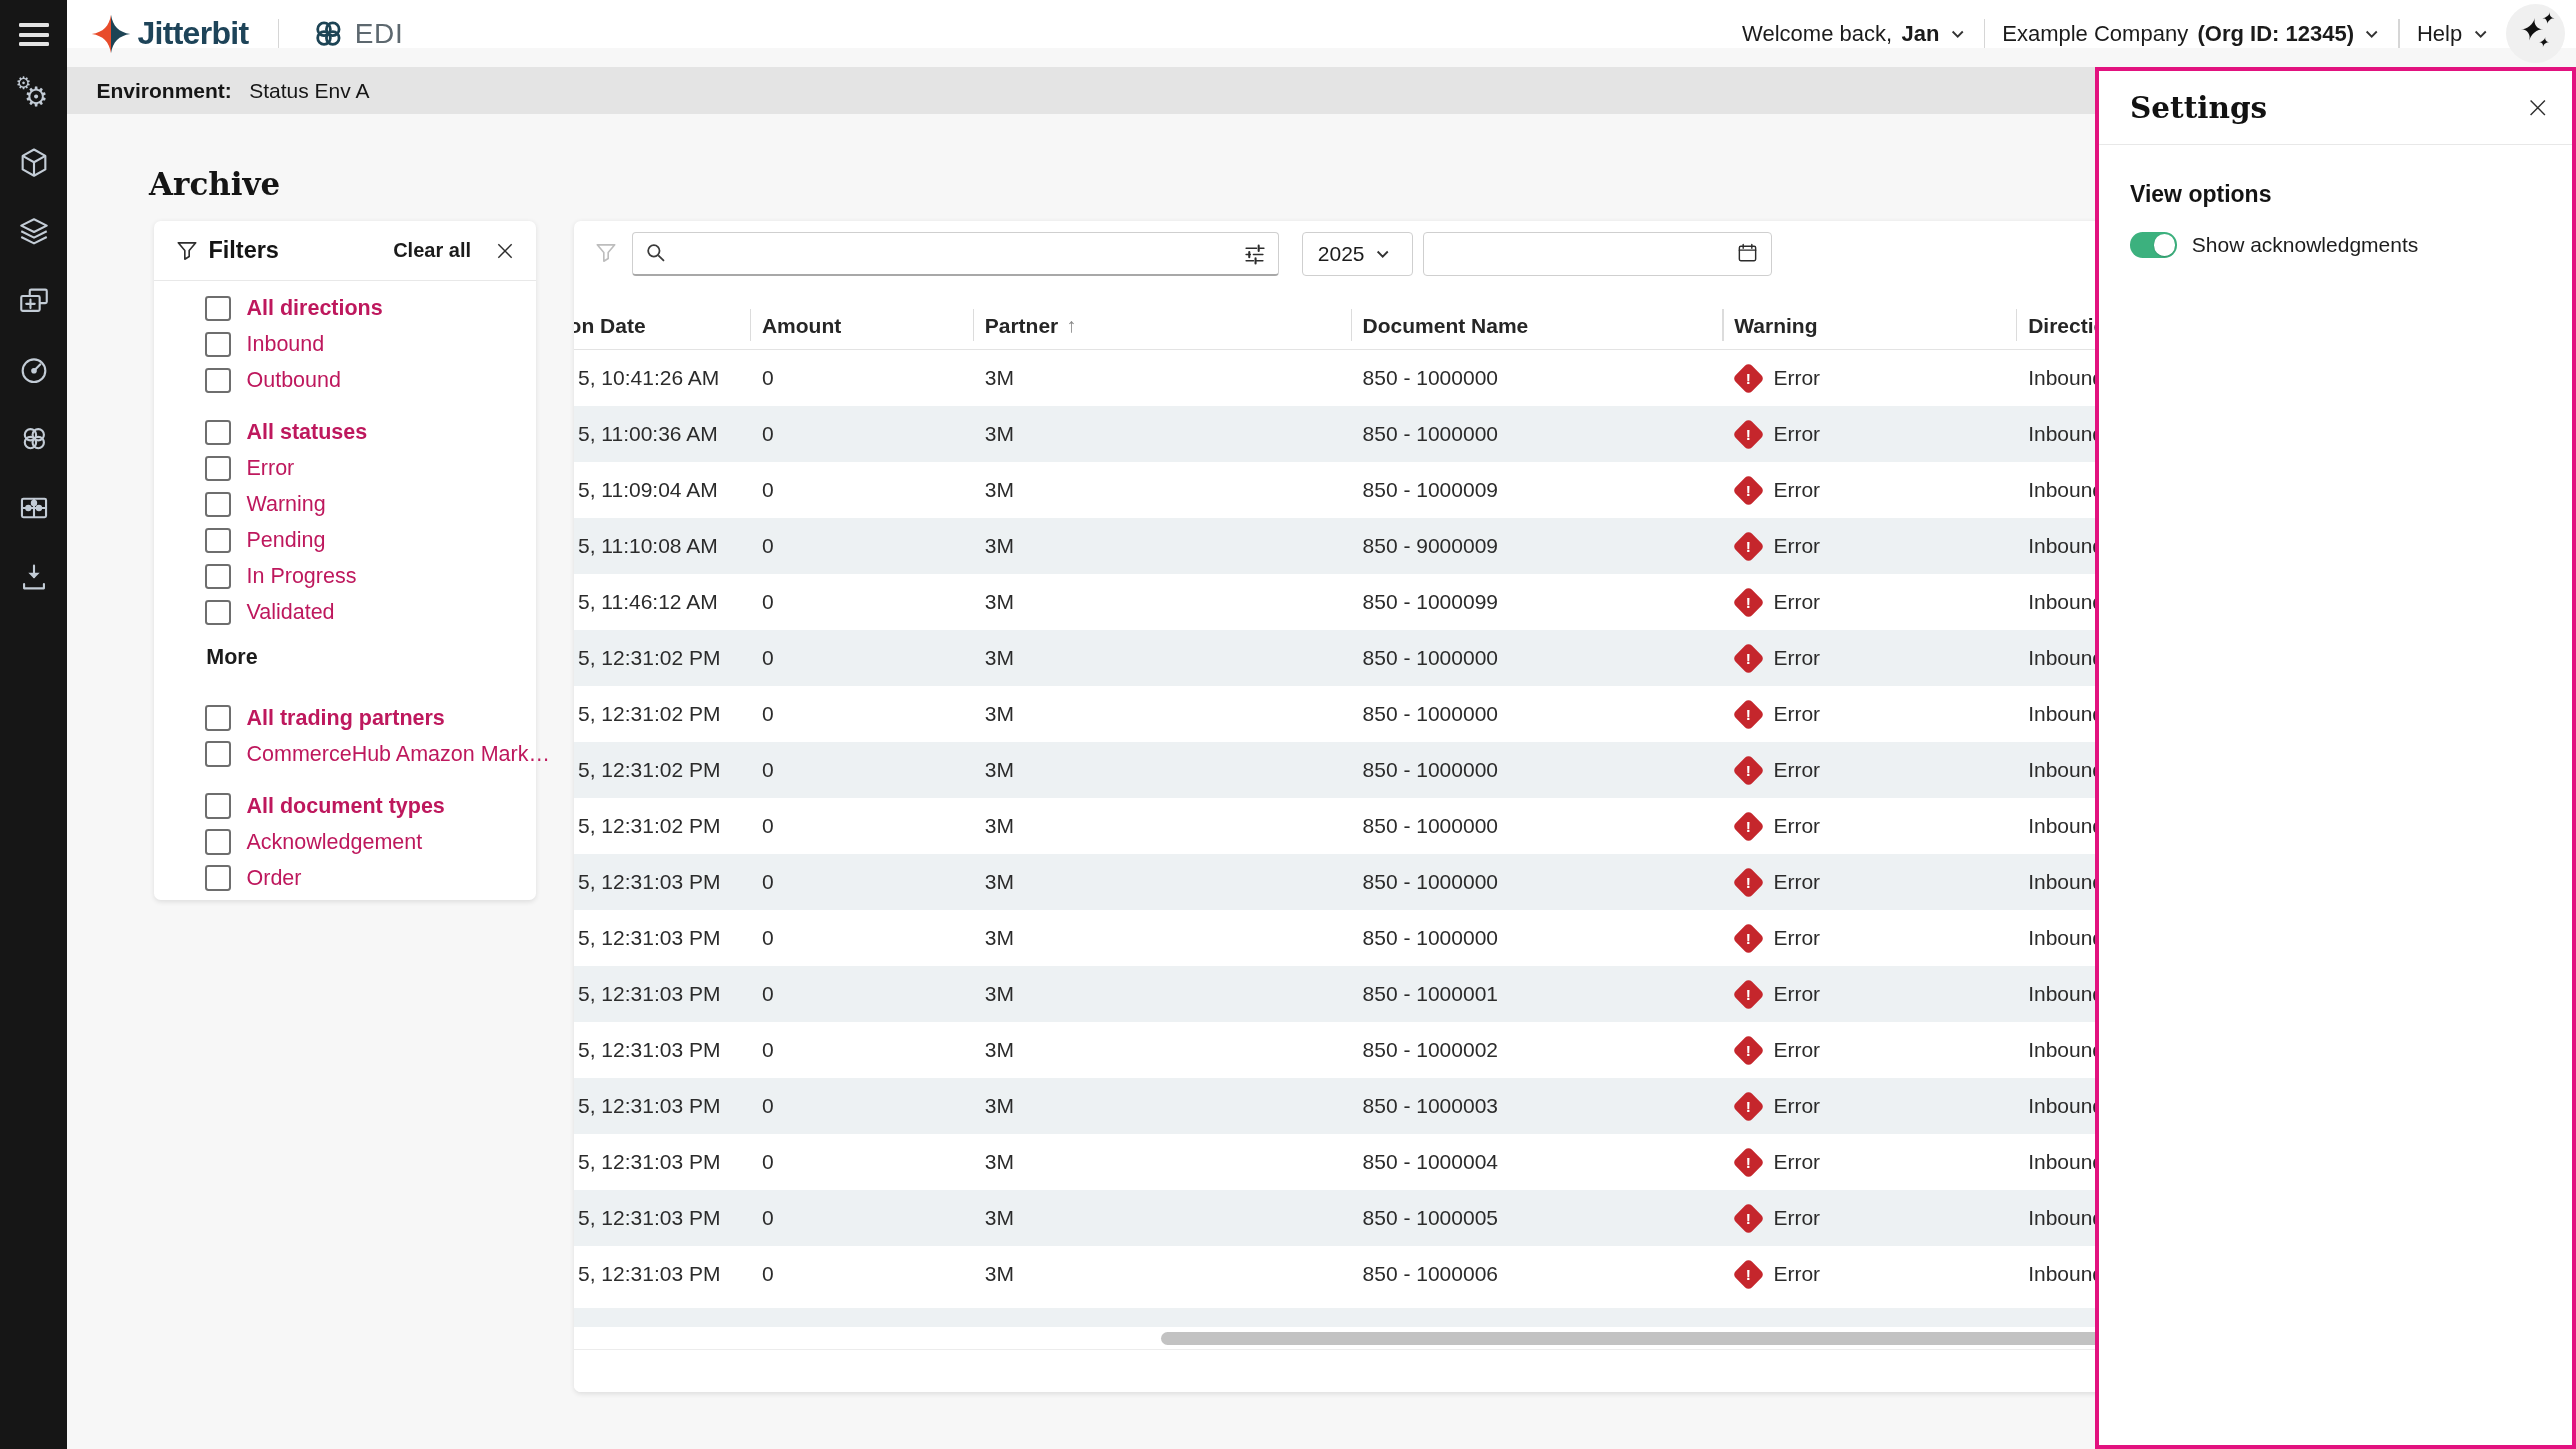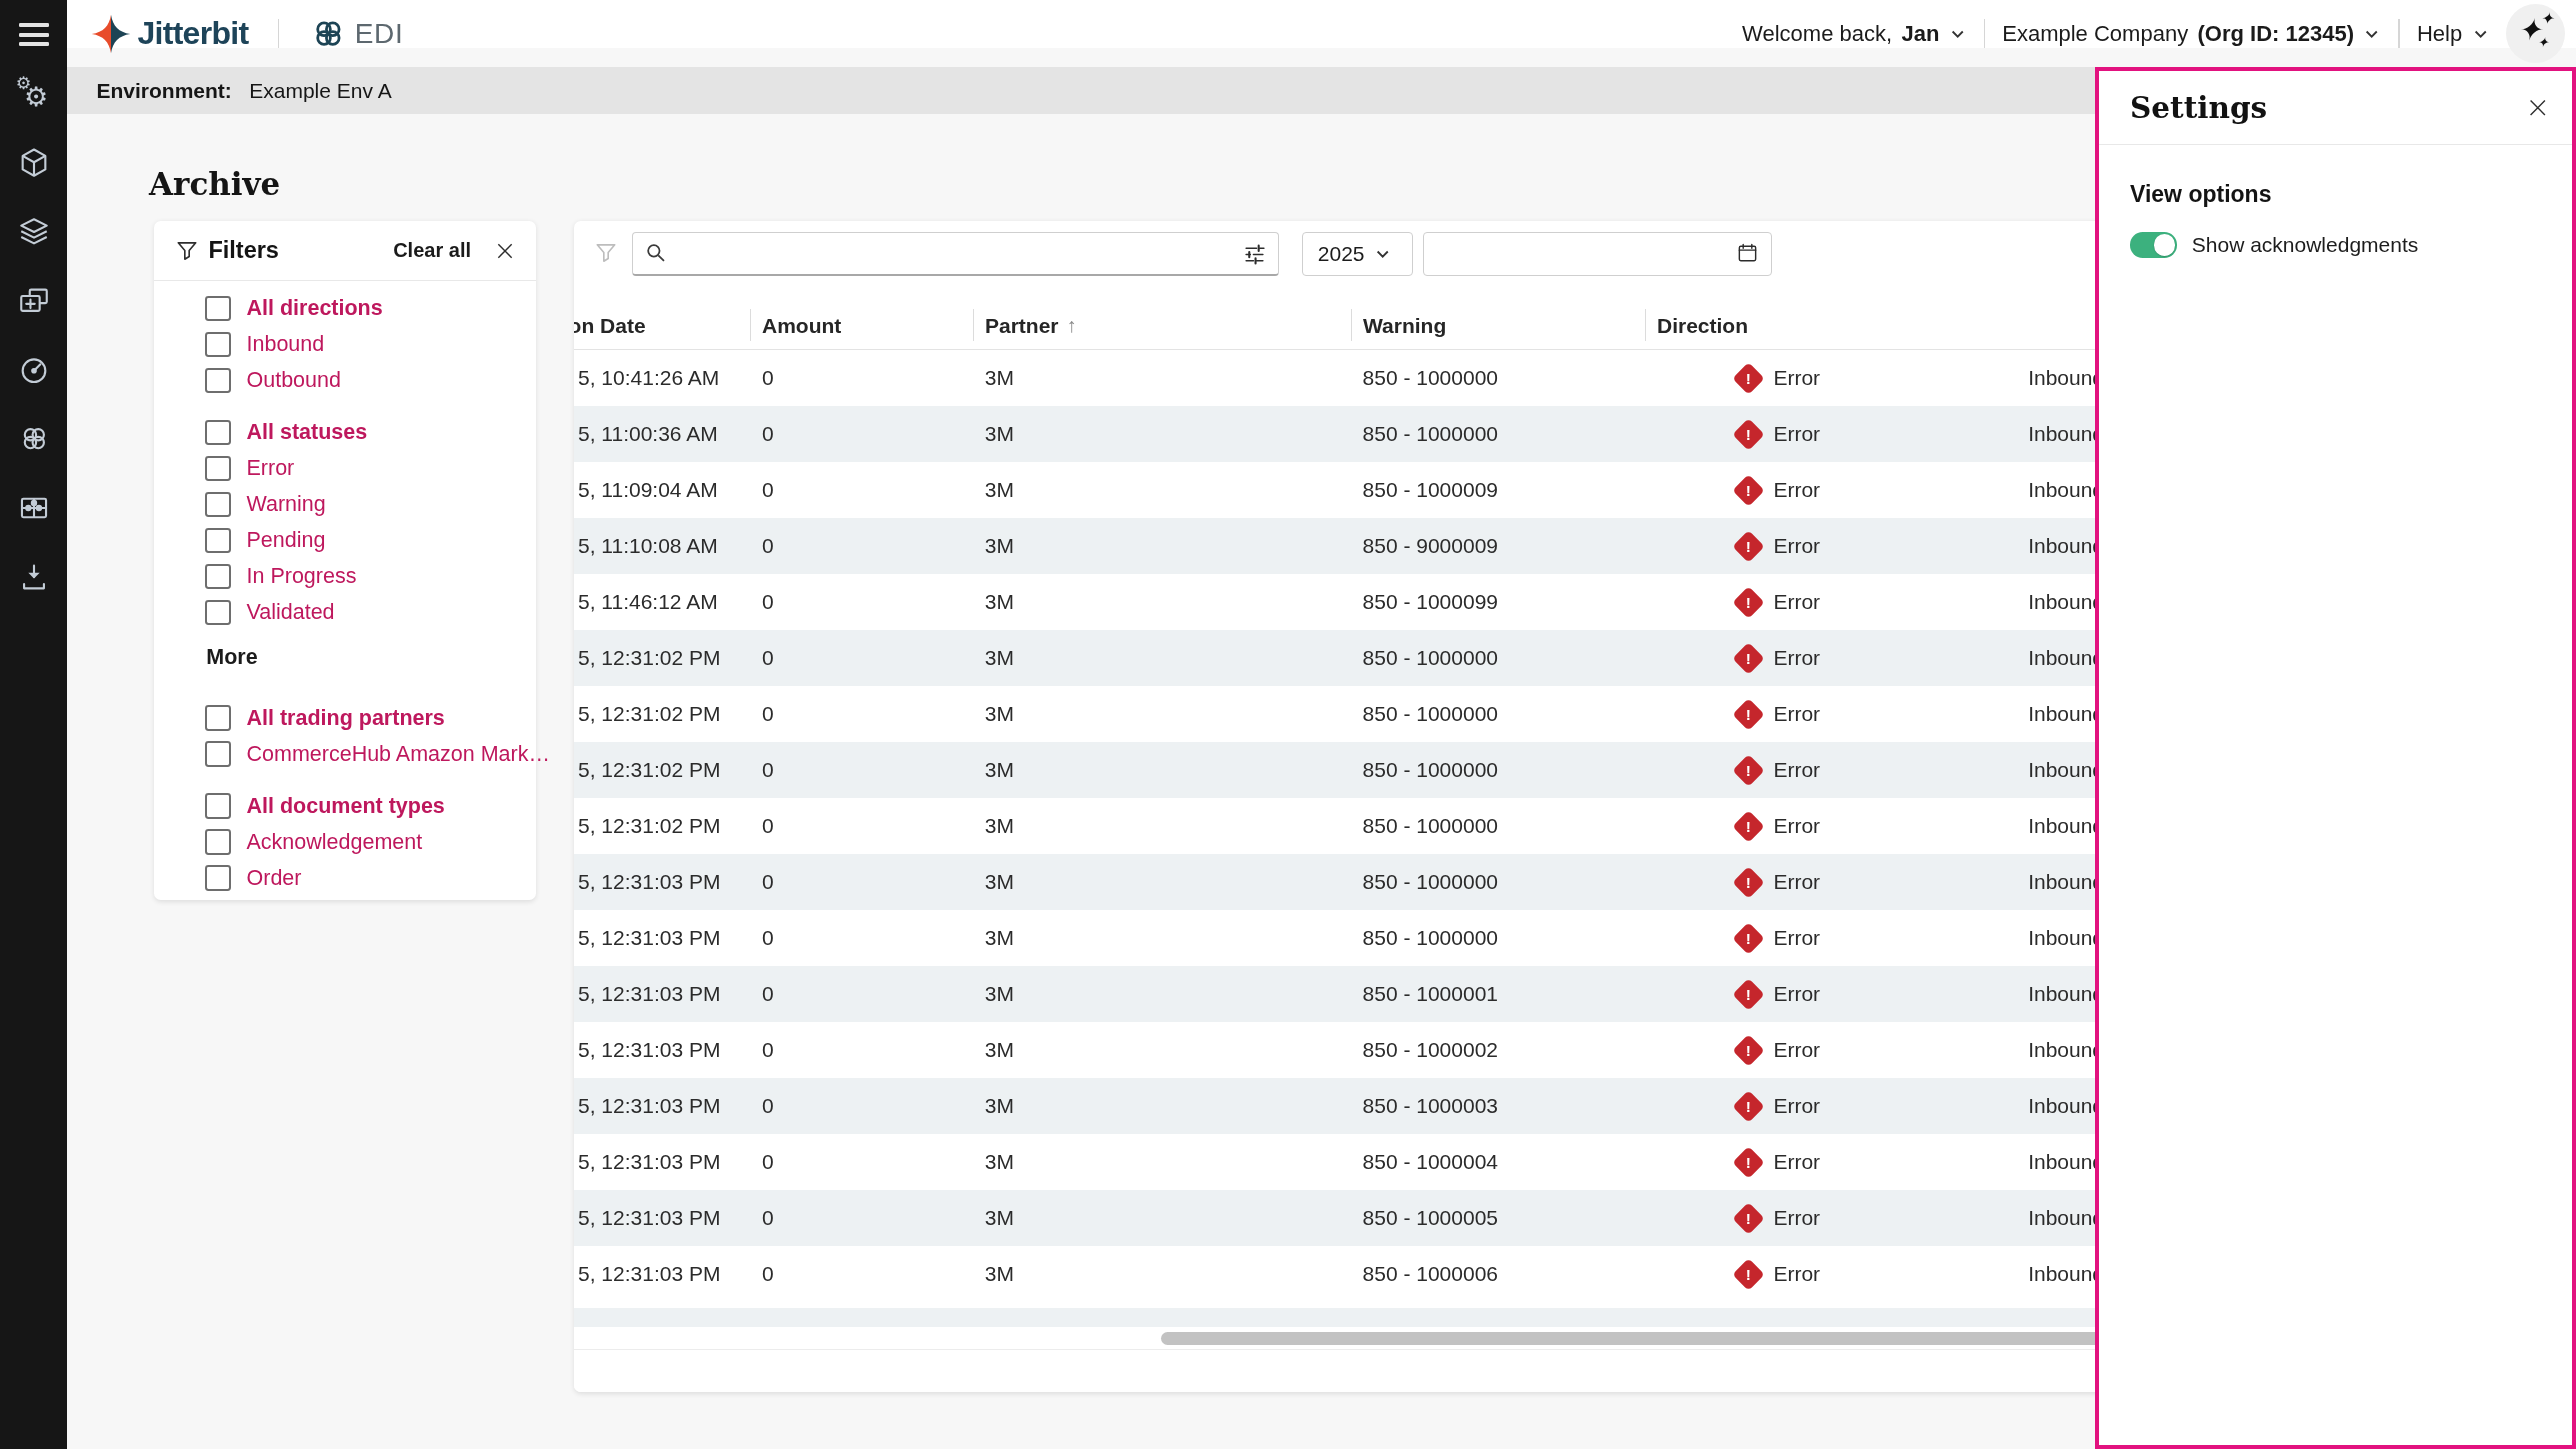--- a/index.html
+++ b/index.html
@@ -217,21 +217,21 @@
       <span class="ai-btn">
         <i class="sp1">✦</i>
         <i class="sp2">✦</i>
         <i class="sp3">✦</i>
       </span>
     </div>
   </header>
 
   <div class="env-bar">
     <b>Environment:</b>
-    <span>Example Env A</span>
+    <span>Status Env A</span>
   </div>
 
   <h1 class="page-title">Archive</h1>
 
   <section class="filters-card">
     <div class="filters-head">
       <span class="iconify">
         <svg viewBox="0 0 44 44" width="24" height="24" fill="none" stroke="#2e2e2e" stroke-width="3" stroke-linejoin="round">
             <path d="M6 7h32L26 21v11l-8 5V21Z"></path>
           </svg>
@@ -359,20 +359,23 @@
         <div class="th" style="width: 176px;">
           <span class="lbl">on Date</span>
         </div>
         <div class="th" style="width: 223px;">
           <span class="lbl">Amount</span>
         </div>
         <div class="th" style="width: 378px;">
           <span class="lbl">Partner</span>
           <span class="sort-ind">↑</span>
         </div>
+        <div class="th" style="width: 372px;">
+          <span class="lbl">Document Name</span>
+        </div>
         <div class="th" style="width: 294px;">
           <span class="lbl">Warning</span>
         </div>
         <div class="th" style="width: 215px;">
           <span class="lbl">Direction</span>
         </div>
       </div>
     <div class="tc-body" id="table-body">
         <div class="tr">
           <div class="td" style="width: 176px;">5, 10:41:26 AM</div>

